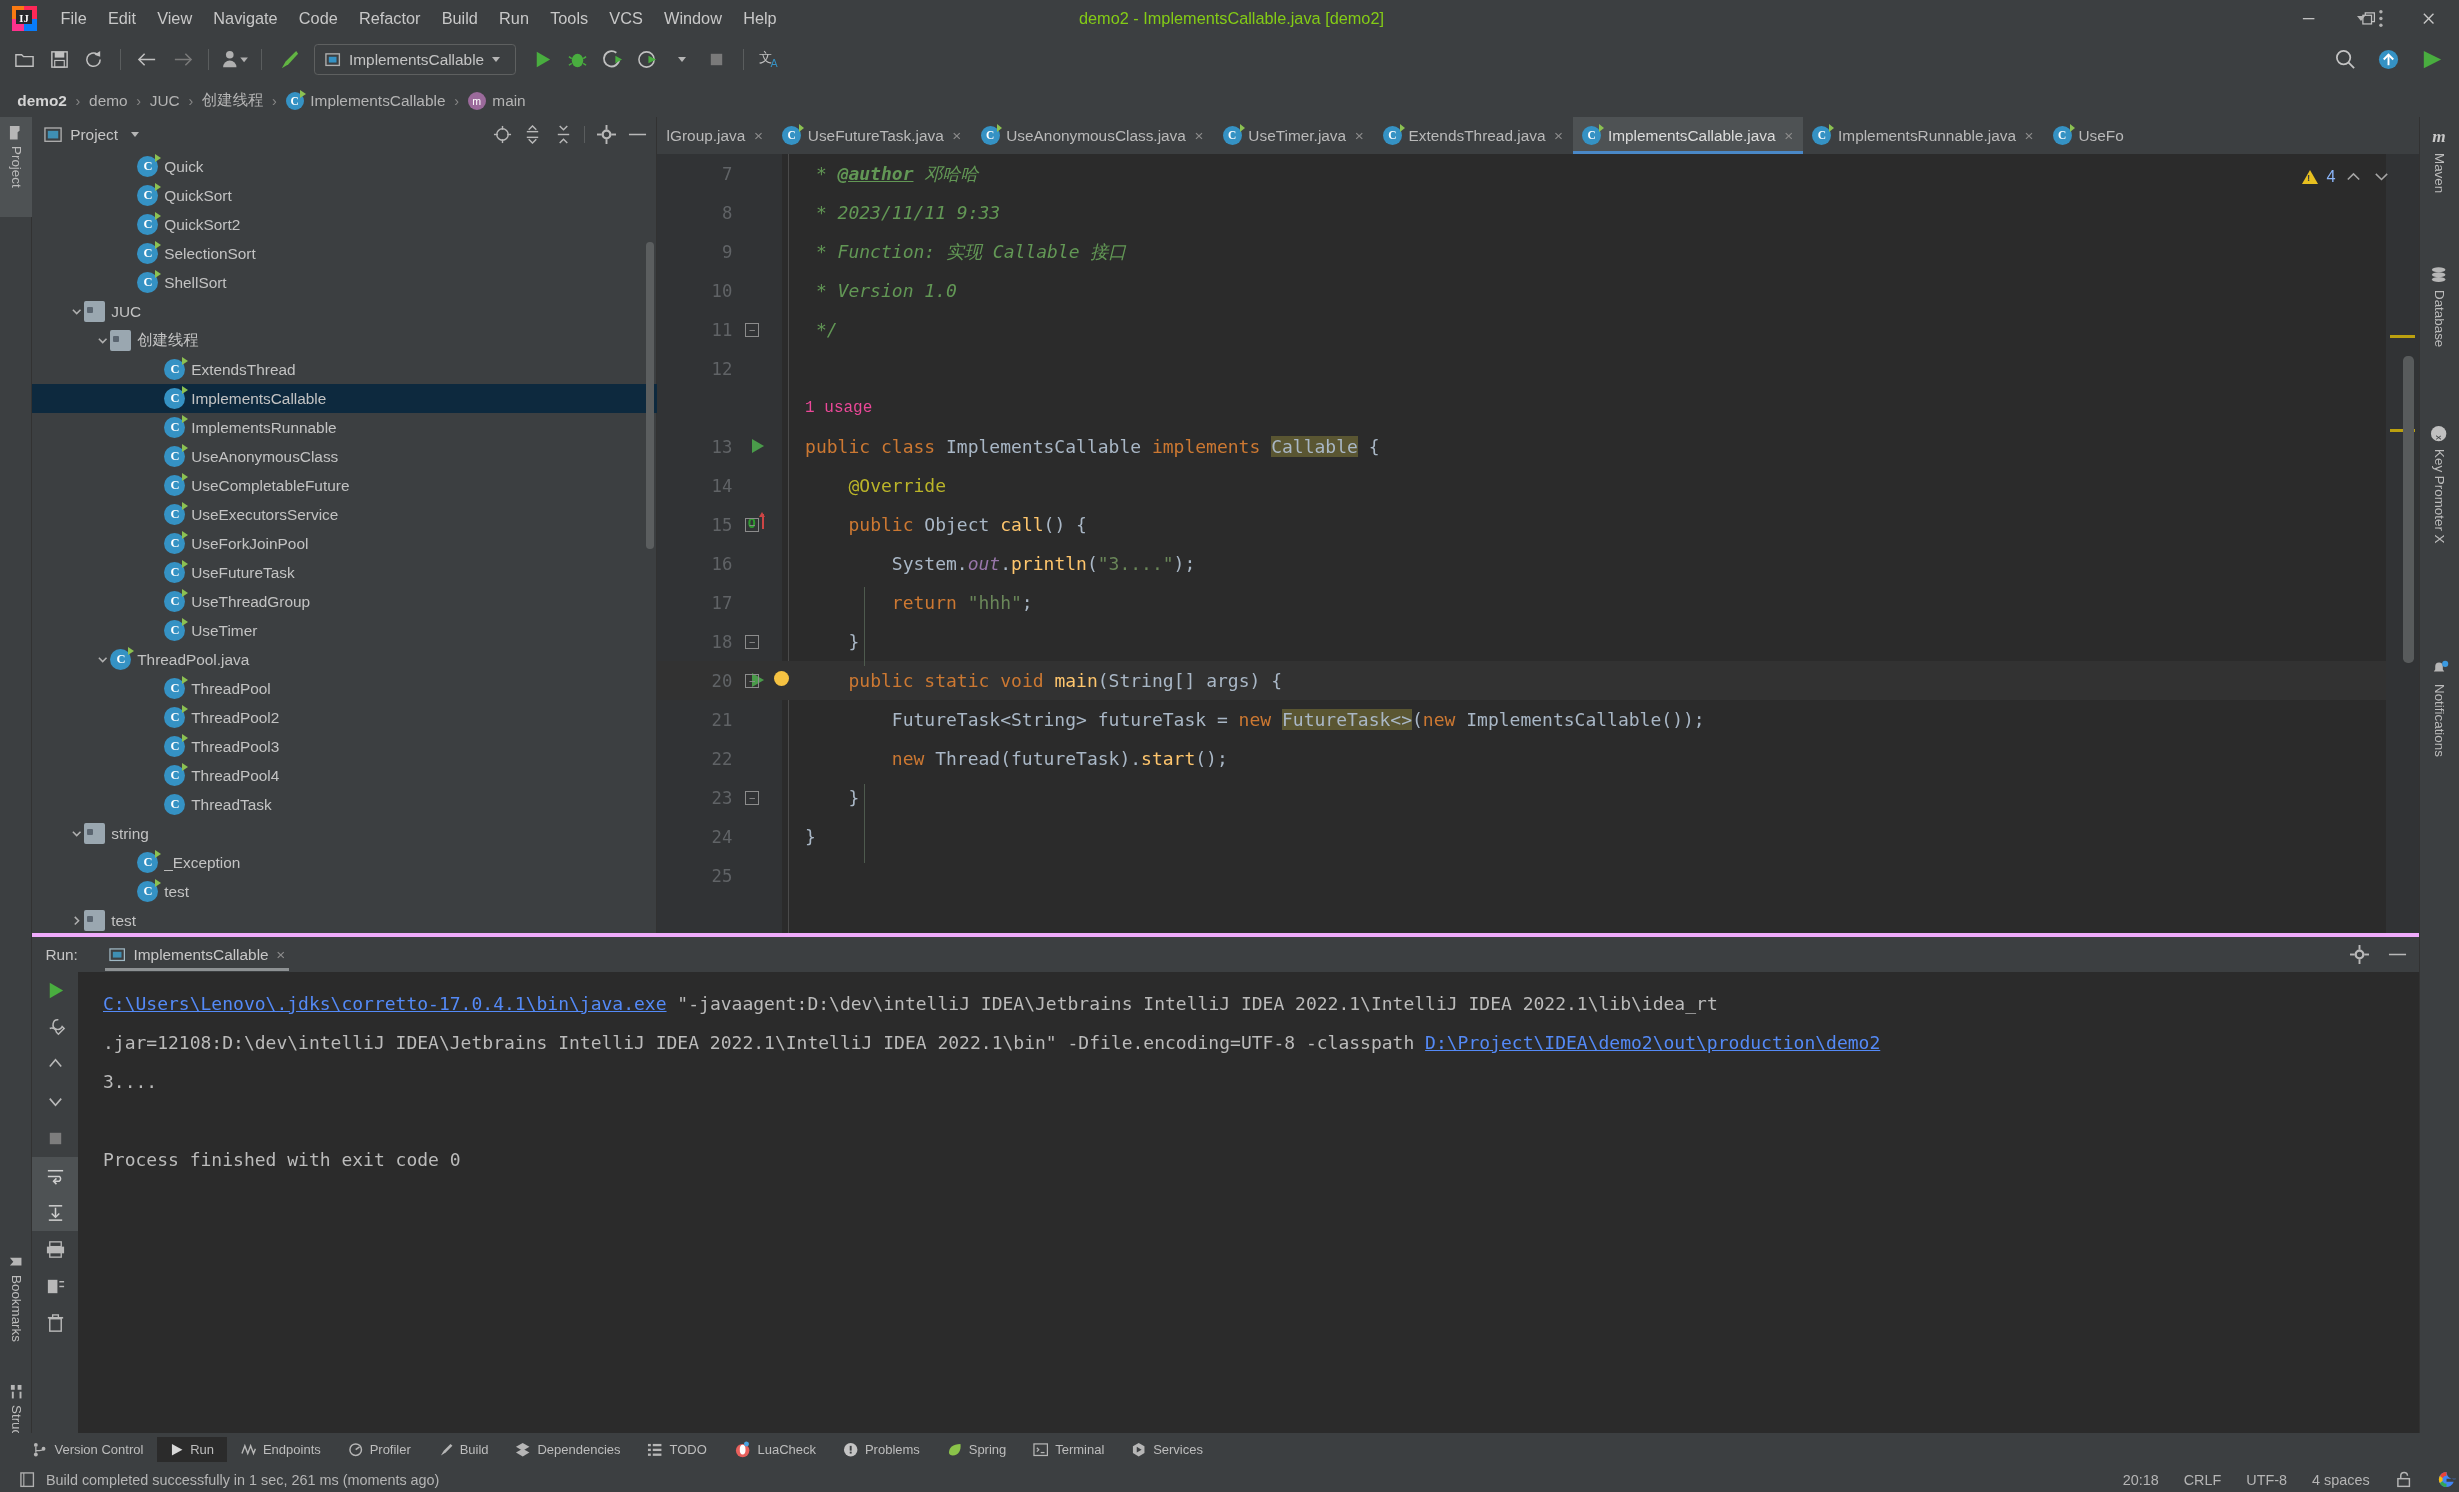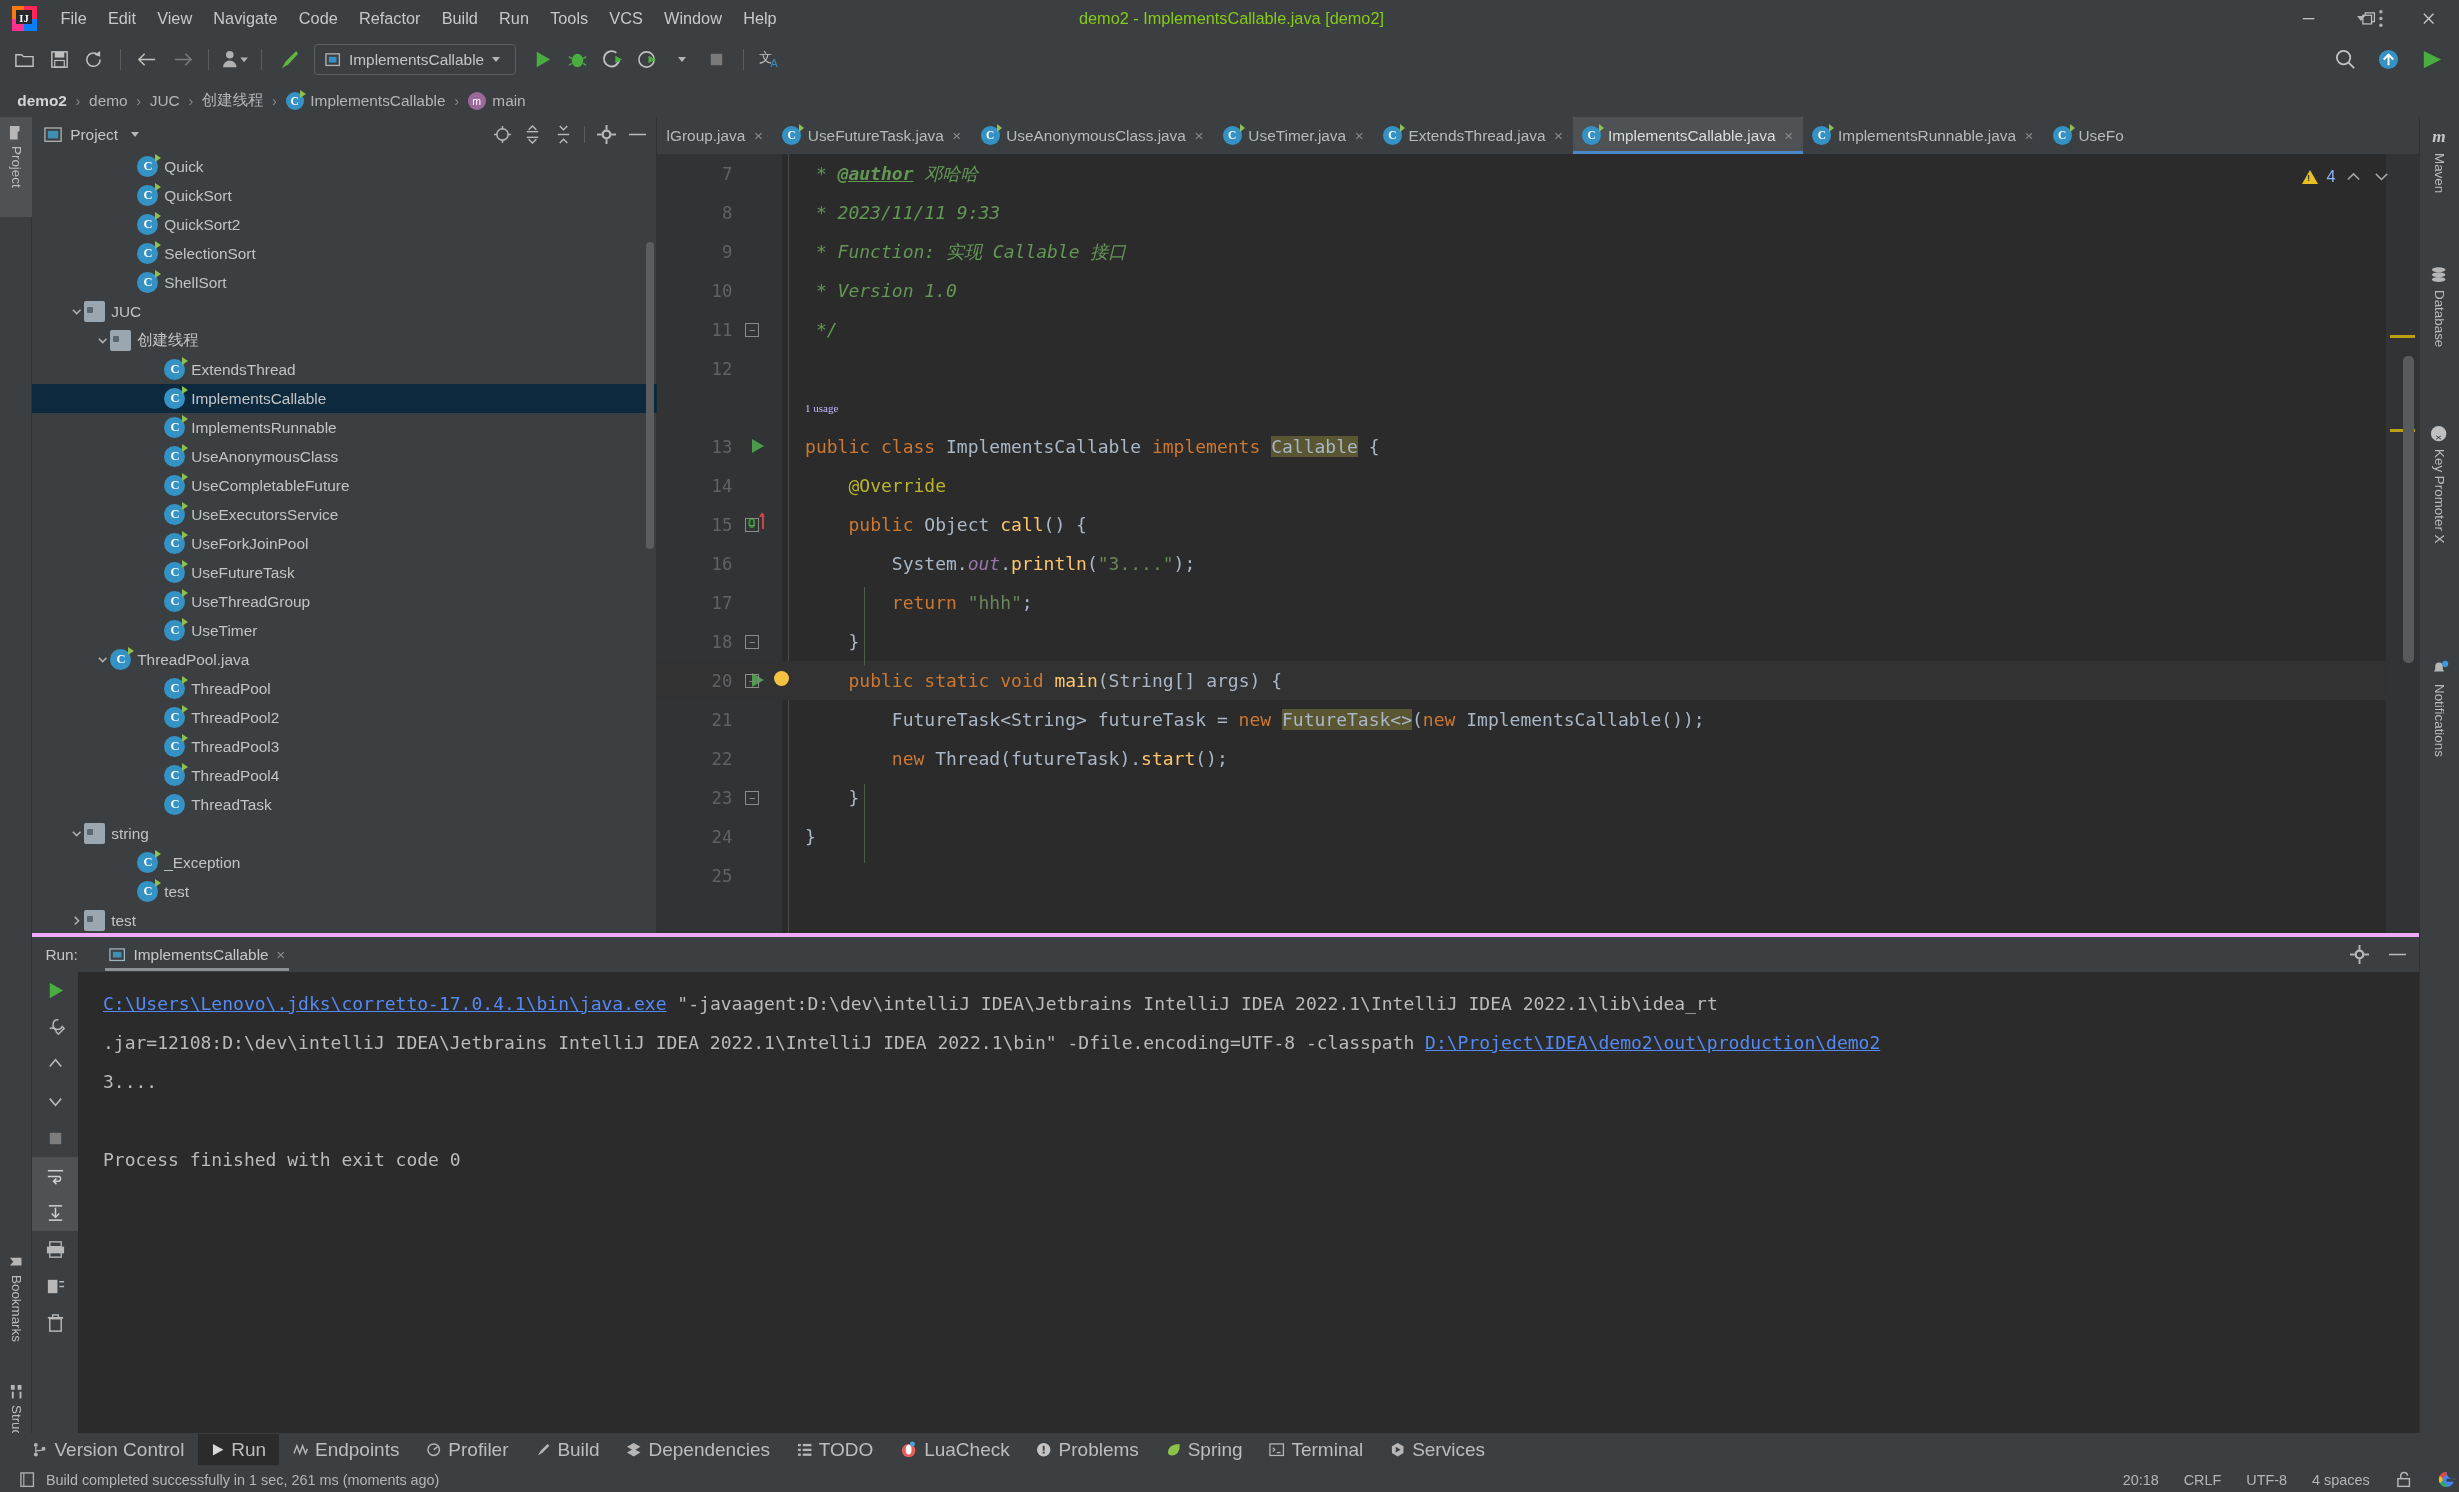--- a/index.html
+++ b/index.html
@@ -147,21 +147,21 @@
   .k { color: #cc7832; }
   .cmt { color: #629755; font-style: italic; }
   .cmt-tag { color: #629755; font-weight: bold; text-decoration: underline; font-style: italic; }
   .str { color: #6a8759; }
   .cls { color: #a9b7c6; }
   .ann { color: #bbb529; }
   .fld { color: #9876aa; font-style: italic; }
   .mth { color: #ffc66d; }
   .hlb { background: #5a5632; }
   .brc { color: #a9b7c6; }
-  .usage-lbl { font-size: 11px; color: #c4b5fd; font-family: Liberation Serif, serif; padding-left: 5.8px; }
+  .usage-lbl { font-size: 16px; color: #ec4899; font-family: Liberation Mono, monospace; padding-left: 5.8px; }
   .runarrow { position:absolute; left:9.6px; top:11.5px; width:0; height:0;
       border-left: 12.5px solid #4a9b4a; border-top: 7.7px solid transparent; border-bottom: 7.7px solid transparent; }
   .foldm { position:absolute; left:23px; top:12.5px; width:14.4px; height:14.4px; border:1px solid #8c8c8c; color:#8c8c8c;
       font-size:10.6px; text-align:center; line-height:12.5px; }
   .bulb { position:absolute; left:23px; top:9.6px; width:15.4px; height:15.4px; border-radius:50%; background:#f5c242; }
   .ovr { position:absolute; left:5.8px; top:10.6px; font-size:13.4px; color:#2e9a2e; font-weight:bold; }
   .ovrarrow { position:absolute; left:20px; top:8.6px; width:1.9px; height:15.4px; background:#cc4545; }
   .ovrarrow::before { content:""; position:absolute; left:-2.9px; top:-1.9px;
       border-bottom:5.8px solid #cc4545; border-left:3.8px solid transparent; border-right:3.8px solid transparent; }
   .vline { position: absolute; left: 131px; top: 0; bottom: 0; width: 1px; background: #4b4b4b; }
@@ -213,21 +213,21 @@
   }
   .cline { font-family: "DejaVu Sans Mono", monospace; font-size: 18px; color: #bbbbbb; height: 39px;
       line-height: 39px; white-space: pre; }
   .lnk { color: #548af7; text-decoration: underline; }
 
   
   #bottombar {
     position: absolute; left: 0; top: 1433px; width: 2459px; height: 33px;
     background: #3c3f41; display: flex; align-items: center; padding-left: 19px; gap: 0px;
   }
-  .btool { display: flex; align-items: center; gap: 6.7px; padding: 4.8px 13.4px; font-size: 19px; color: #bdbdbd; }
+  .btool { display: flex; align-items: center; gap: 6.7px; padding: 4.8px 13.4px; font-size: 13px; color: #bdbdbd; }
   .btool.active { background: #2b2b2b; }
 
   
   #statusbar {
     position: absolute; left: 0; top: 1466px; width: 2459px; height: 27px;
     background: #3c3f41; display: flex; align-items: center; padding-left: 19px; font-size: 14.4px; color: #b5b5b5;
   }
   #status-right { position: absolute; right: 3px; top: 0; height: 27px; display: flex; align-items: center; gap: 25px; }
   .sb-item { cursor: default; }
 

